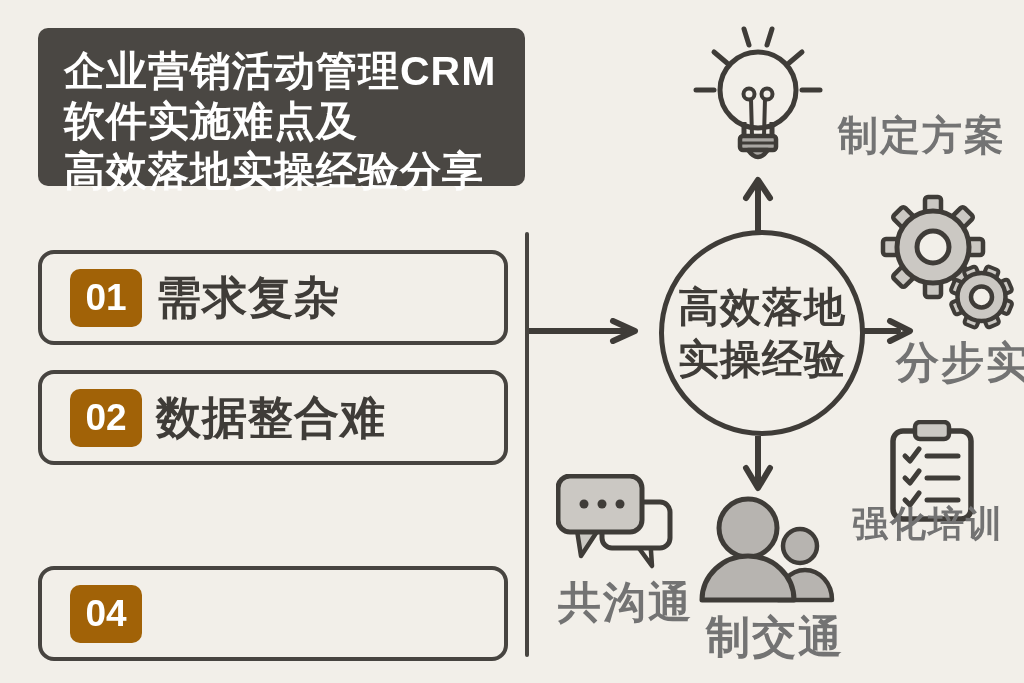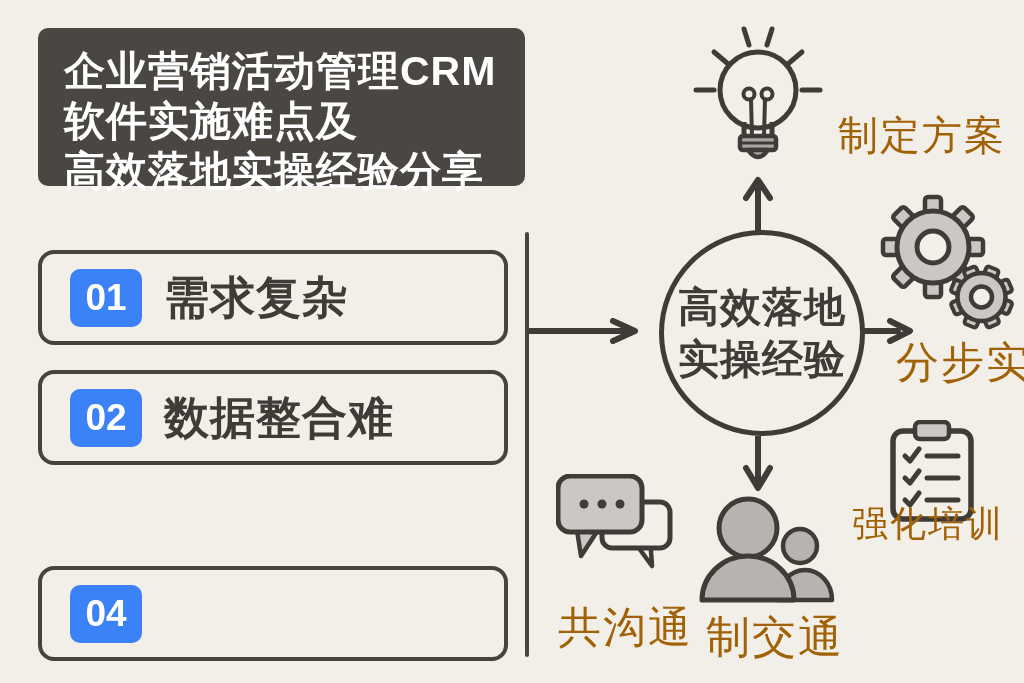--- a/index.html
+++ b/index.html
@@ -3,29 +3,29 @@
 <meta charset="utf-8">
 <style>
   html,body{margin:0;padding:0;background:#F2EFE9;}
   .canvas{position:relative;width:1024px;height:683px;background:#F2EFE9;overflow:hidden;
           font-family:"Liberation Sans","DejaVu Sans",sans-serif;color:#3F3C38;}
   .title-box{position:absolute;left:38px;top:28px;width:487px;height:158px;background:#4A4743;
              border-radius:10px;box-sizing:border-box;padding:18px 0 0 26px;color:#FFFFFF;
              font-weight:700;font-size:41px;line-height:1.22;letter-spacing:1px;}
   .pain-box{position:absolute;left:38px;width:470px;height:95px;border:4px solid #474440;
             border-radius:16px;box-sizing:border-box;display:flex;align-items:center;background:#F2EFE9;}
-  .badge{width:72px;height:58px;margin-left:28px;background:#3b82f6;border-radius:10px;color:#FFFFFF;
+  .badge{width:72px;height:58px;margin-left:28px;background:#a16207;border-radius:10px;color:#FFFFFF;
          font-weight:700;font-size:37px;display:flex;align-items:center;justify-content:center;flex:0 0 auto;}
-  .pain-label{font-size:45px;font-weight:700;margin-left:22px;letter-spacing:1px;white-space:nowrap;}
+  .pain-label{font-size:45px;font-weight:700;margin-left:14px;letter-spacing:1px;white-space:nowrap;}
   .divider{position:absolute;left:525px;top:232px;width:4px;height:425px;background:#474440;border-radius:2px;}
   .circle{position:absolute;left:659px;top:230px;width:206px;height:206px;border:5px solid #3F3C38;
           border-radius:50%;box-sizing:border-box;background:#F2EFE9;display:flex;flex-direction:column;
           align-items:center;justify-content:center;font-size:41px;font-weight:700;line-height:1.28;
           letter-spacing:1px;text-align:center;}
-  .node-label{position:absolute;font-weight:400;color:#a16207;white-space:nowrap;letter-spacing:2px;}
+  .node-label{position:absolute;font-weight:700;color:#737373;white-space:nowrap;letter-spacing:2px;}
   .abs{position:absolute;}
   svg{display:block;}
 </style>
 </head>
 <body>
 
 <div class="canvas">
 
   <div class="title-box">
     <div>企业营销活动管理CRM</div>
@@ -137,21 +137,21 @@
 
   <svg class="abs" style="left:556px;top:474px;" width="128" height="100" viewBox="0 0 128 100">
     <path d="M74,62 L96,92 L94,62 Z" fill="#F2EFE9" stroke="#3F3C38" stroke-width="4.5" stroke-linejoin="round"></path>
     <rect x="46" y="28" width="68" height="46" rx="10" fill="#F2EFE9" stroke="#3F3C38" stroke-width="5"></rect>
     <path d="M20,50 L25,82 L46,50 Z" fill="#CBC8C3" stroke="#3F3C38" stroke-width="4.5" stroke-linejoin="round"></path>
     <rect x="2" y="2" width="84" height="56" rx="12" fill="#CBC8C3" stroke="#3F3C38" stroke-width="5"></rect>
     <circle cx="28" cy="30" r="4.5" fill="#3F3C38"></circle>
     <circle cx="46" cy="30" r="4.5" fill="#3F3C38"></circle>
     <circle cx="64" cy="30" r="4.5" fill="#3F3C38"></circle>
   </svg>
-  <div class="node-label" style="left:558px;top:599px;font-size:43px;">共沟通</div>
+  <div class="node-label" style="left:558px;top:574px;font-size:43px;">共沟通</div>
 
   <svg class="abs" style="left:696px;top:492px;" width="140" height="112" viewBox="0 0 140 112">
     <circle cx="104" cy="54" r="17" fill="#B7B4B0" stroke="#3F3C38" stroke-width="4.5"></circle>
     <path d="M82,108 A27,30 0 0 1 136,108 Z" fill="#B7B4B0" stroke="#3F3C38" stroke-width="4.5" stroke-linejoin="round"></path>
     <circle cx="52" cy="36" r="29" fill="#B7B4B0" stroke="#3F3C38" stroke-width="5"></circle>
     <path d="M6,108 A46,44 0 0 1 98,108 Z" fill="#B7B4B0" stroke="#3F3C38" stroke-width="5" stroke-linejoin="round"></path>
   </svg>
   <div class="node-label" style="left:706px;top:608px;font-size:44px;">制交通</div>
 
 </div>

